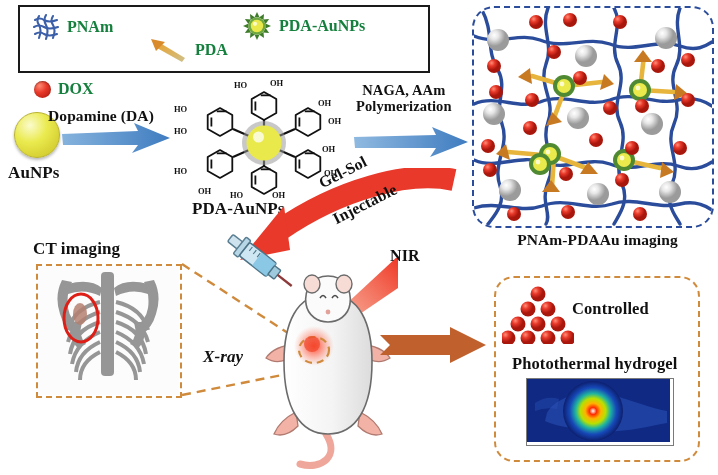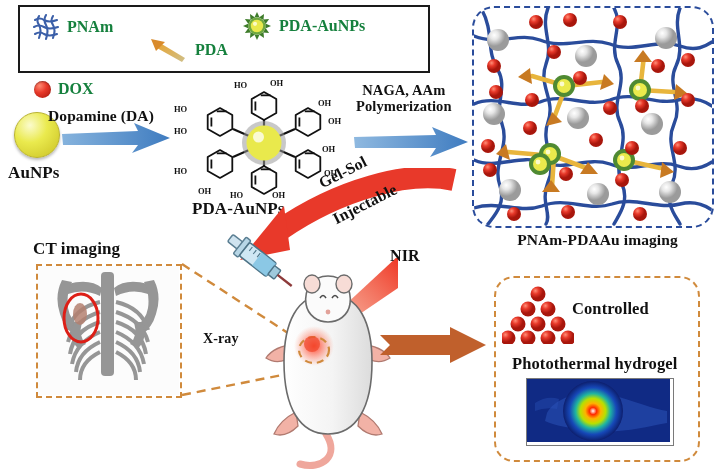--- a/index.html
+++ b/index.html
@@ -23,21 +23,21 @@
   .sph-grey{background:radial-gradient(circle at 33% 28%,#ffffff 0%,#e3e3e3 38%,#a9a9a9 78%,#8a8a8a 100%);
            box-shadow:0 1px 1.5px rgba(0,0,0,.2) inset;}
   .sph-gold{background:radial-gradient(circle at 34% 28%,#fbfbcd 0%,#eaea4e 40%,#c9c022 100%);}
 
   
   .t-dopamine{left:48px;top:108px;font-size:15.5px;}
   .t-aunps{left:8px;top:164px;font-size:17px;}
   .t-pdaaunps{left:192px;top:200px;font-size:17px;}
   .t-naga{left:356px;top:83px;font-size:14.5px;text-align:center;}
   .t-nir{left:390px;top:247px;font-size:16px;}
-  .t-xray{left:203px;top:331px;font-size:14px;}
+  .t-xray{left:203px;top:348px;font-size:17px;font-style:italic;}
   .t-ct{left:33px;top:240px;font-size:17px;}
   .t-hydrogel{left:480px;top:232px;font-size:15.5px;width:235px;text-align:center;}
 
   
   .blue-arrow svg{display:block;}
 
   
   #hydrogel-panel{left:472px;top:6px;width:242px;height:222px;
       border:2.5px dashed #2a4c9b;border-radius:22px;background:#fff;box-sizing:border-box;overflow:hidden;}
 

